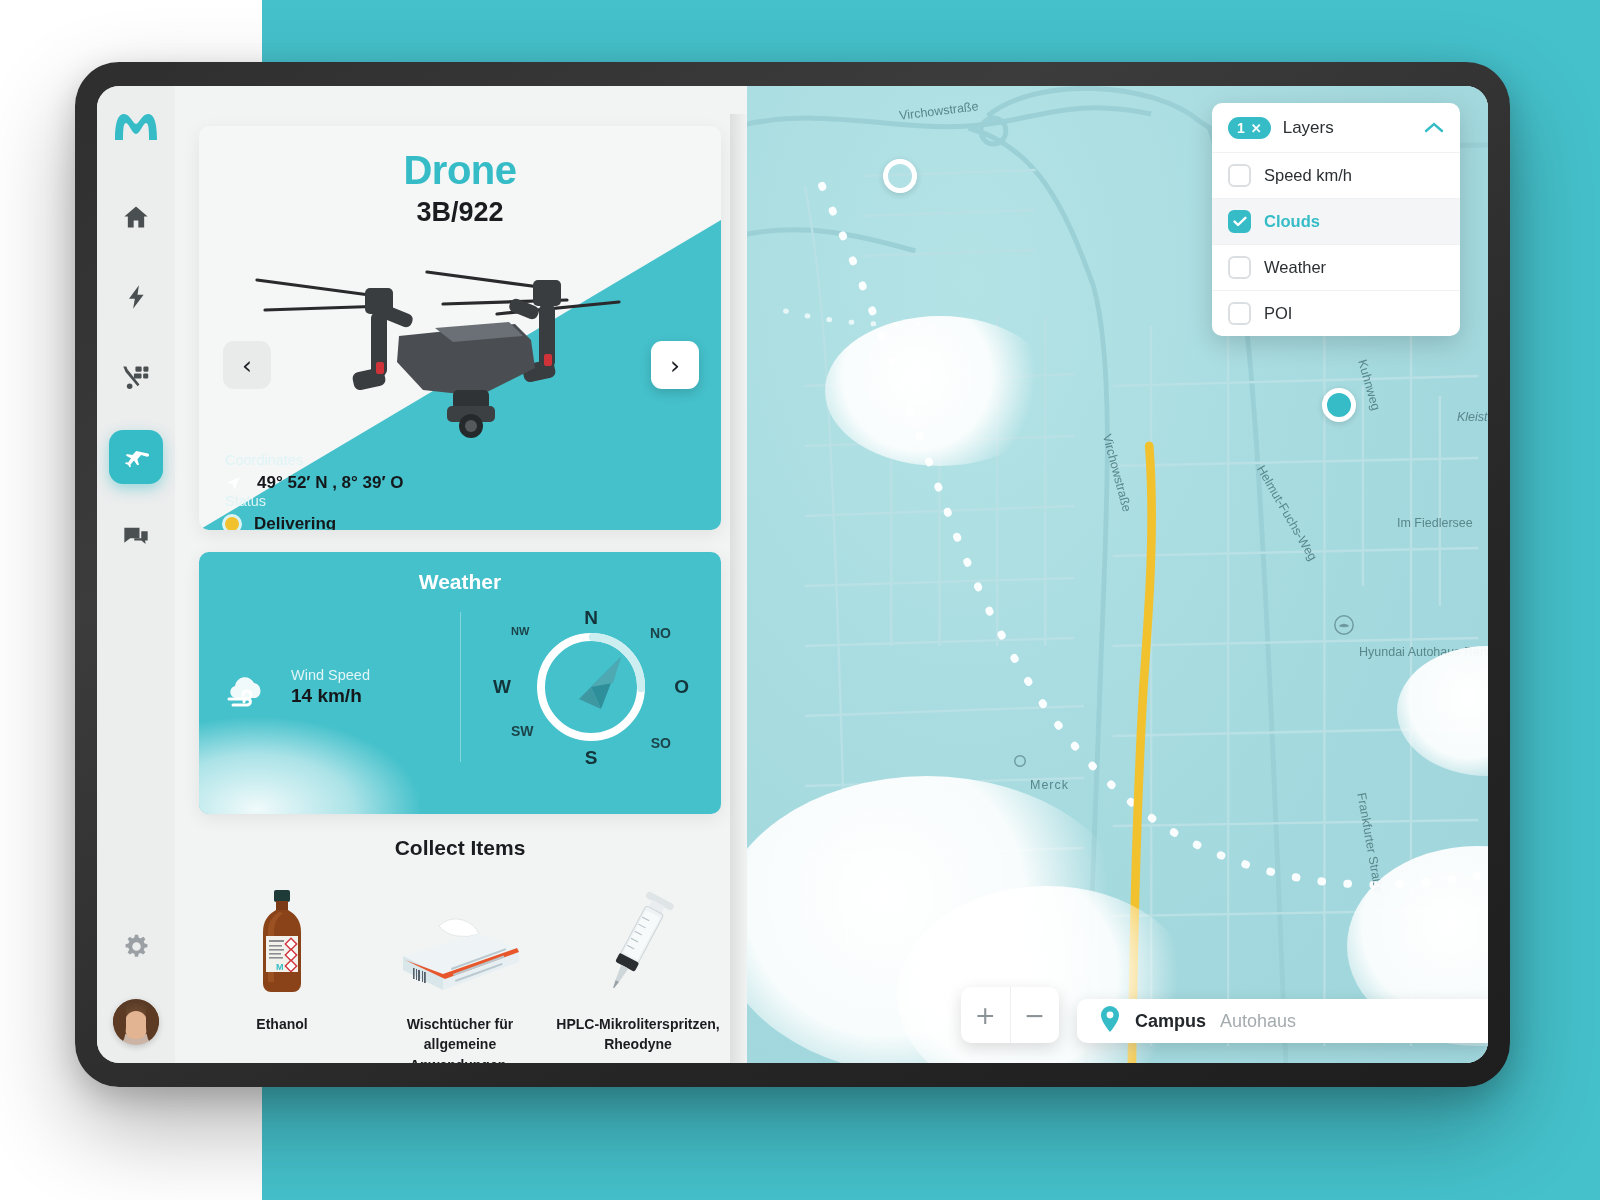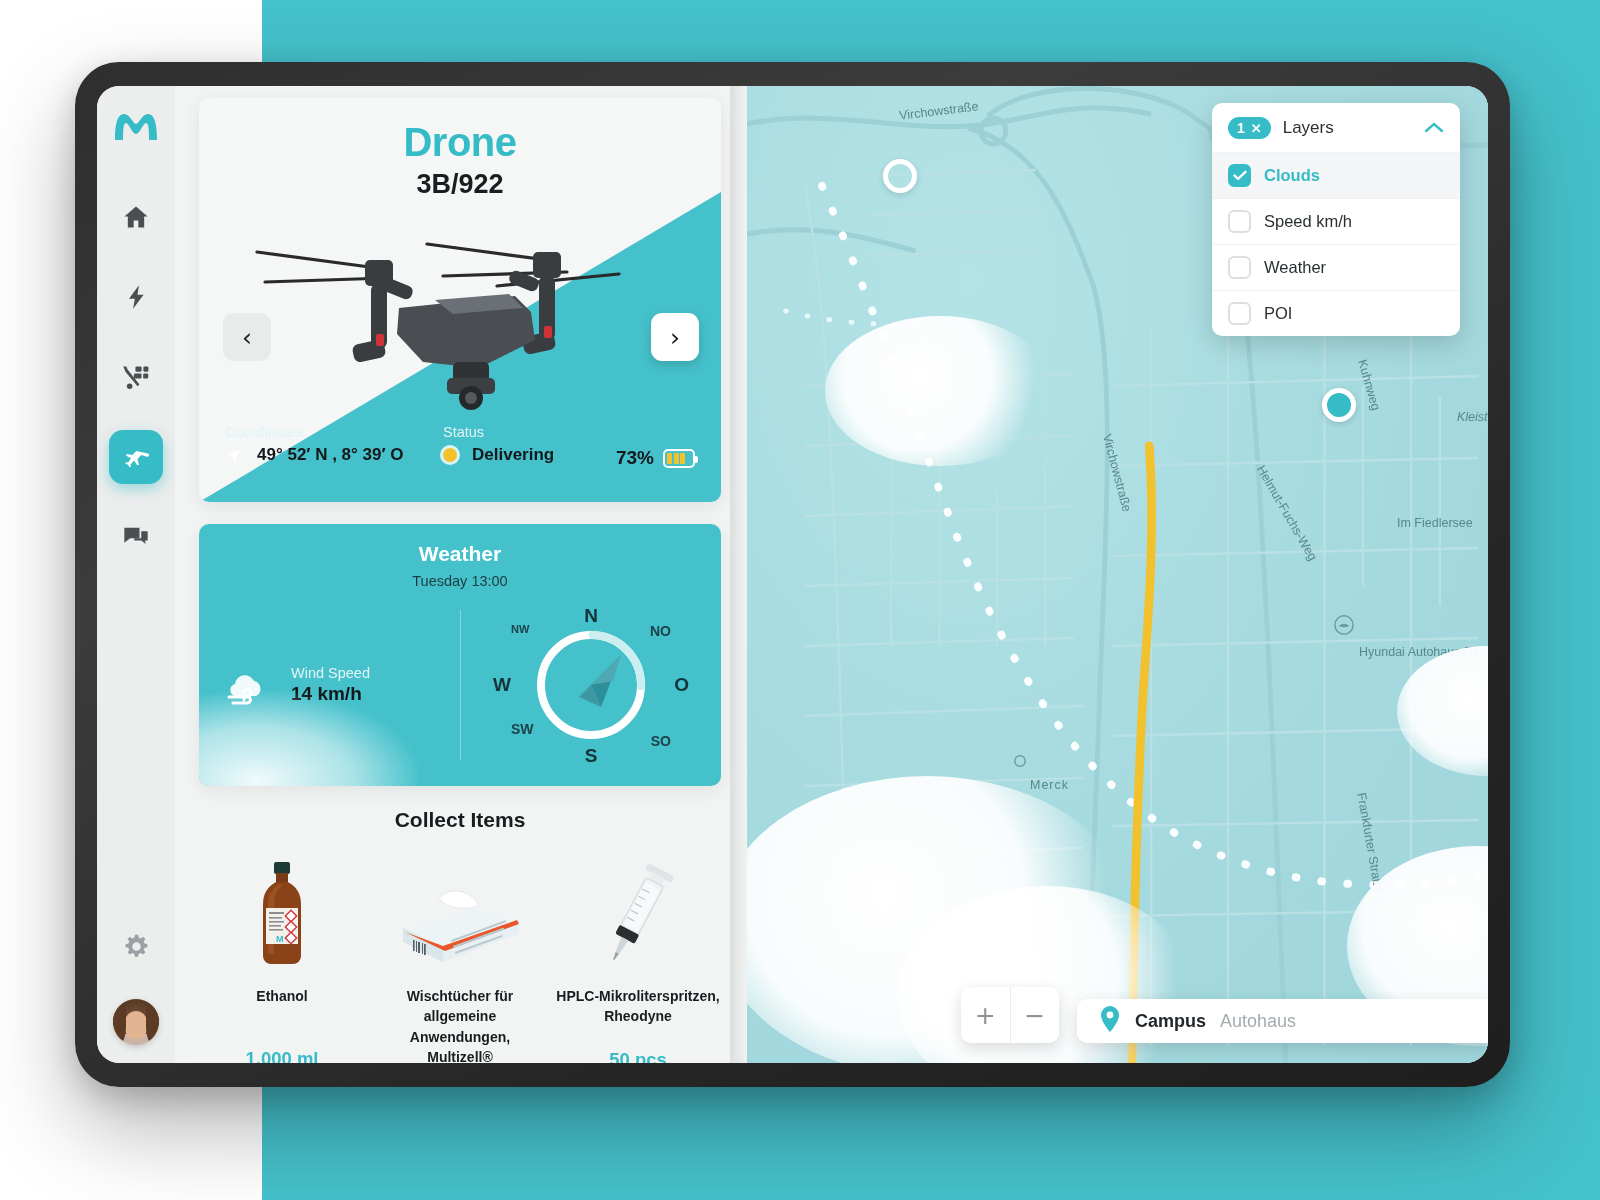--- a/index.html
+++ b/index.html
@@ -52,21 +52,21 @@
   .avatar .face { position:absolute; left:11px; top:12px; width:24px; height:28px;
      background:#e2b492; border-radius:50% 50% 46% 46%; }
   .avatar .hairL { position:absolute; left:0px; top:8px; width:13px; height:36px;
      background:#5c3a23; border-radius:40% 20% 50% 60%; }
   .avatar .hairR { position:absolute; right:0px; top:8px; width:13px; height:36px;
      background:#5c3a23; border-radius:20% 40% 60% 50%; }
 
   
   .left-panel {
     width:572px; flex:0 0 572px; background:#f2f3f3;
-    padding:12px 26px 0 24px; position:relative; z-index:4; overflow:hidden;
+    padding:12px 26px 0 24px; position:relative; z-index:4; overflow:hidden;margin-top:28px;
   }
 
   .card { border-radius:10px; box-shadow:0 5px 18px rgba(0,0,0,.07); overflow:hidden; }
 
   
   .drone-card { background:#f5f6f6; position:relative; height:404px; margin-bottom:22px; }
   .drone-card .diag {
     position:absolute; left:0; right:0; bottom:0; height:310px; background:#45c1cb;
     clip-path: polygon(0 100%, 100% 0, 100% 100%);
   }
@@ -80,21 +80,21 @@
     position:absolute; width:48px; height:48px; border-radius:11px;
     display:flex; align-items:center; justify-content:center;
     font-size:25px; color:#1c2024; cursor:pointer; top:215px; font-family:"DejaVu Sans",sans-serif;
   }
   .nav-arrow.prev { left:24px; background:#e9eaea; }
   .nav-arrow.next { right:22px; background:#ffffff; box-shadow:0 4px 12px rgba(0,0,0,.16); }
 
   .drone-stats { position:absolute; left:0; right:0; bottom:0; height:92px; padding:14px 26px 0 26px; }
   .stat-lbl { font-size:14.5px; color:#dff4f6; margin-bottom:5px; }
   .stat-val { font-size:17px; font-weight:bold; color:#14181b; display:flex; align-items:center; gap:15px; }
-  .stats-row { display:flex; align-items:flex-start; }
+  .stats-row { display:flex; align-items:flex-start;flex-direction:column; }
   .col-coord { width:218px; }
   .col-status { flex:1; }
   .battery { display:flex; align-items:center; gap:9px; padding-top:23px; }
   .battery .pct { font-size:19px; font-weight:bold; color:#14181b; }
   .batt-shell { width:32px; height:19px; border:2.5px solid #ffffff; border-radius:5px;
     position:relative; display:flex; align-items:center; padding:2px; gap:1.5px; }
   .batt-shell:after { content:""; position:absolute; right:-5px; top:5px; width:3px; height:7px;
     background:#ffffff; border-radius:0 2px 2px 0; }
   .batt-bar { width:5px; height:100%; background:#f2c12e; border-radius:1px; }
   .dot-status { width:14px; height:14px; border-radius:50%; background:#f2c12e; box-shadow:0 0 0 3px rgba(255,255,255,.8); }
@@ -326,21 +326,20 @@
             </span>
           </div>
         </div>
       </div>
     </div>
 
     <div class="card weather-card">
       <div class="cloudfx"></div>
       <div class="w-title">Weather</div>
       <div class="w-sub">
-        <div>Tuesday 13:00</div>
       </div>
 
       <div class="w-body">
         <div class="w-left">
           <div class="w-row">
             <svg width="54" height="42" viewBox="0 0 54 42">
               <path d="M14 20 a10 10 0 0 1 19-3 a8 8 0 0 1 2 15 H17 a6 6 0 0 1-3-12 Z" fill="#ffffff" opacity=".92"></path>
               <g stroke="#ffffff" stroke-width="3" fill="none" stroke-linecap="round">
                 <path d="M8 33 h18 a4 4 0 1 0-4-4"></path>
                 <path d="M12 39 h14 a3.2 3.2 0 1 0-3-3.2"></path>
@@ -530,34 +529,34 @@
           <span class="x">✕</span>
         </span>
         <span class="ttl">Layers</span>
         <span class="chev">
           <svg width="20" height="13" viewBox="0 0 20 13" fill="none" stroke="#35bcc7" stroke-width="2.4" stroke-linecap="round">
             <path d="M2 10 L10 3 L18 10"></path>
           </svg>
         </span>
       </div>
 
+      <div class="lay-row">
+        <span class="cbx"></span>
+        <span class="lbl">Speed km/h</span>
+      </div>
       <div class="lay-row on">
         <span class="cbx checked">
           <svg width="14" height="11" viewBox="0 0 14 11" fill="none" stroke="#ffffff" stroke-width="2.4" stroke-linecap="round" stroke-linejoin="round">
             <path d="M1.6 5.6 L5 9 L12.4 1.8"></path>
           </svg>
         </span>
         <span class="lbl">Clouds</span>
       </div>
       <div class="lay-row">
         <span class="cbx"></span>
-        <span class="lbl">Speed km/h</span>
-      </div>
-      <div class="lay-row">
-        <span class="cbx"></span>
         <span class="lbl">Weather</span>
       </div>
       <div class="lay-row">
         <span class="cbx"></span>
         <span class="lbl">POI</span>
       </div>
     </div>
 
     <div class="zoomctl">
       <div>+</div>

